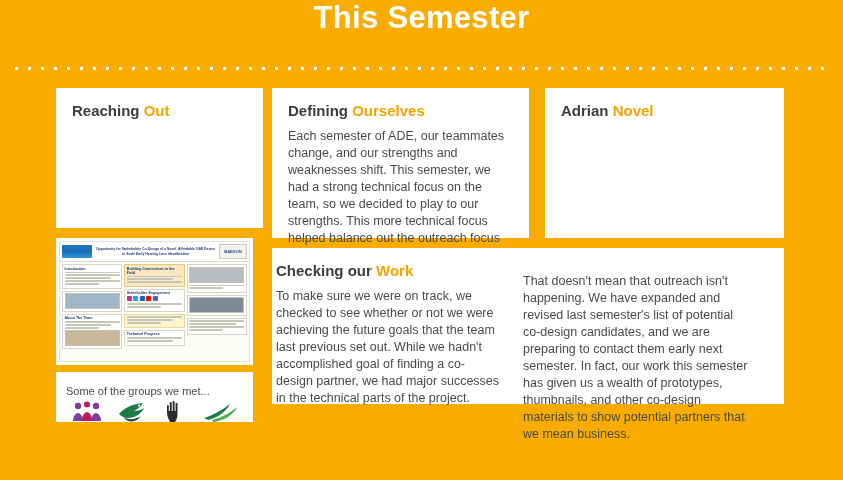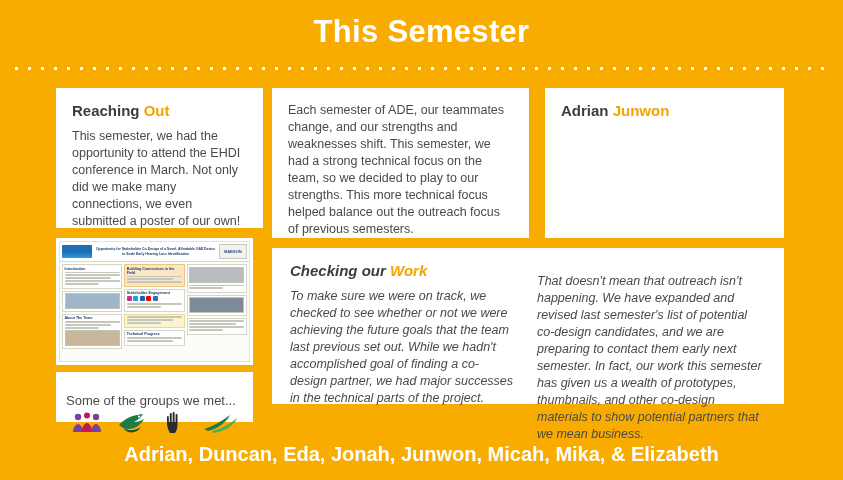--- a/index.html
+++ b/index.html
@@ -20,21 +20,20 @@
     height: 480px;
     background: #F9AC00;
   }
   .title-bar {
     position: absolute;
     top: 0;
     left: 0;
     width: 843px;
     height: 64px;
     display: flex;
-    align-items: center;
     justify-content: center;
   }
   .slide-title {
     color: #FFFFFF;
     font-size: 31px;
     font-weight: bold;
     letter-spacing: 0.3px;
   }
   .dotted-rule {
     position: absolute;
@@ -66,21 +65,21 @@
     font-size: 12.5px;
     line-height: 17px;
     color: #4A4A4A;
     white-space: pre-line;
   }
 
   
   #card-reaching-out { left: 56px; top: 88px; width: 207px; height: 140px; }
   #card-defining-ourselves { left: 272px; top: 88px; width: 257px; height: 150px; }
   #card-diving-deeper { left: 545px; top: 88px; width: 239px; height: 150px; }
-  #card-checking-work { left: 272px; top: 248px; width: 512px; height: 156px; padding: 14px 18px; font-style: italic; }
+  #card-checking-work { left: 272px; top: 248px; width: 512px; height: 156px; padding: 14px 4px; }
 
   .checking-inner {
     display: flex;
     gap: 22px;
   }
   .checking-left { width: 225px; }
   .checking-right {
     width: 225px;
     padding-top: 11px;
   }
@@ -194,23 +193,23 @@
     position: absolute;
     left: 56px;
     top: 372px;
     width: 197px;
     height: 50px;
     background: #FFFFFF;
     box-sizing: border-box;
     padding: 5px 8px 4px 8px;
   }
   .logos-caption {
-    font-size: 13px;
+    font-size: 11px;
     color: #4A4A4A;
-    margin: 16px 0 2px 2px;
+    margin: 8px 0 2px 2px;
   }
   .logos-row {
     display: flex;
     align-items: center;
     justify-content: space-around;
     height: 26px;
   }
   .logo-svg { display: block; }
 
   .footer {
@@ -232,30 +231,32 @@
   <div class="title-bar">
     <div class="slide-title">This Semester</div>
   </div>
 
   <div class="dotted-rule"></div>
 
   <div class="card" id="card-reaching-out">
     <div class="card-title">
       <span>Reaching </span><span class="accent">Out</span>
     </div>
-    <div class="card-body">This semester, we had the opportunity to attend the EHDI conference in March. Not only did we make many connections, we even submitted a poster of our own!</div>
   </div>
 
   <div class="card" id="card-defining-ourselves">
+    <div class="card-title">
+      <span>Defining </span><span class="accent">Ourselves</span>
+    </div>
     <div class="card-body">Each semester of ADE, our teammates change, and our strengths and weaknesses shift. This semester, we had a strong technical focus on the team, so we decided to play to our strengths. This more technical focus helped balance out the outreach focus of previous semesters.</div>
   </div>
 
   <div class="card" id="card-diving-deeper">
     <div class="card-title">
-      <span>Adrian </span><span class="accent">Junwon</span>
+      <span>Adrian </span><span class="accent">Novel</span>
     </div>
   </div>
 
   <div class="card" id="card-checking-work">
     <div class="checking-inner">
       <div class="checking-left">
         <div class="card-title">
           <span>Checking our </span><span class="accent">Work</span>
         </div>
         <div class="card-body">To make sure we were on track, we checked to see whether or not we were achieving the future goals that the team last previous set out. While we hadn't accomplished goal of finding a co-design partner, we had major successes in the technical parts of the project.</div>
@@ -379,14 +380,13 @@
       <svg class="logo-svg" width="26" height="24" viewBox="0 0 26 24">
         <path d="M6 22c-2-3-3-7-3-10V6c0-1.2 1.8-1.2 1.8 0v5h1V3c0-1.3 1.9-1.3 1.9 0v8h1V2c0-1.3 1.9-1.3 1.9 0v9h1V4c0-1.3 1.9-1.3 1.9 0v9.5c0 4-1 6.5-2.5 8.5z" fill="#2B2B2B"></path>
       </svg>
       <svg class="logo-svg" width="36" height="22" viewBox="0 0 36 22">
         <path d="M1 17c8-2 18-8 26-14-4 8-13 14-22 16z" fill="#1F7A43"></path>
         <path d="M9 19c9-2 18-7 25-13-3 8-14 14-24 15z" fill="#4CAF50"></path>
       </svg>
     </div>
   </div>
 
-  <div class="footer">Adrian, Duncan, Eda, Jonah, Junwon, Micah, Mika, &amp; Elizabeth</div>
 </div>
 
 </body></html>

